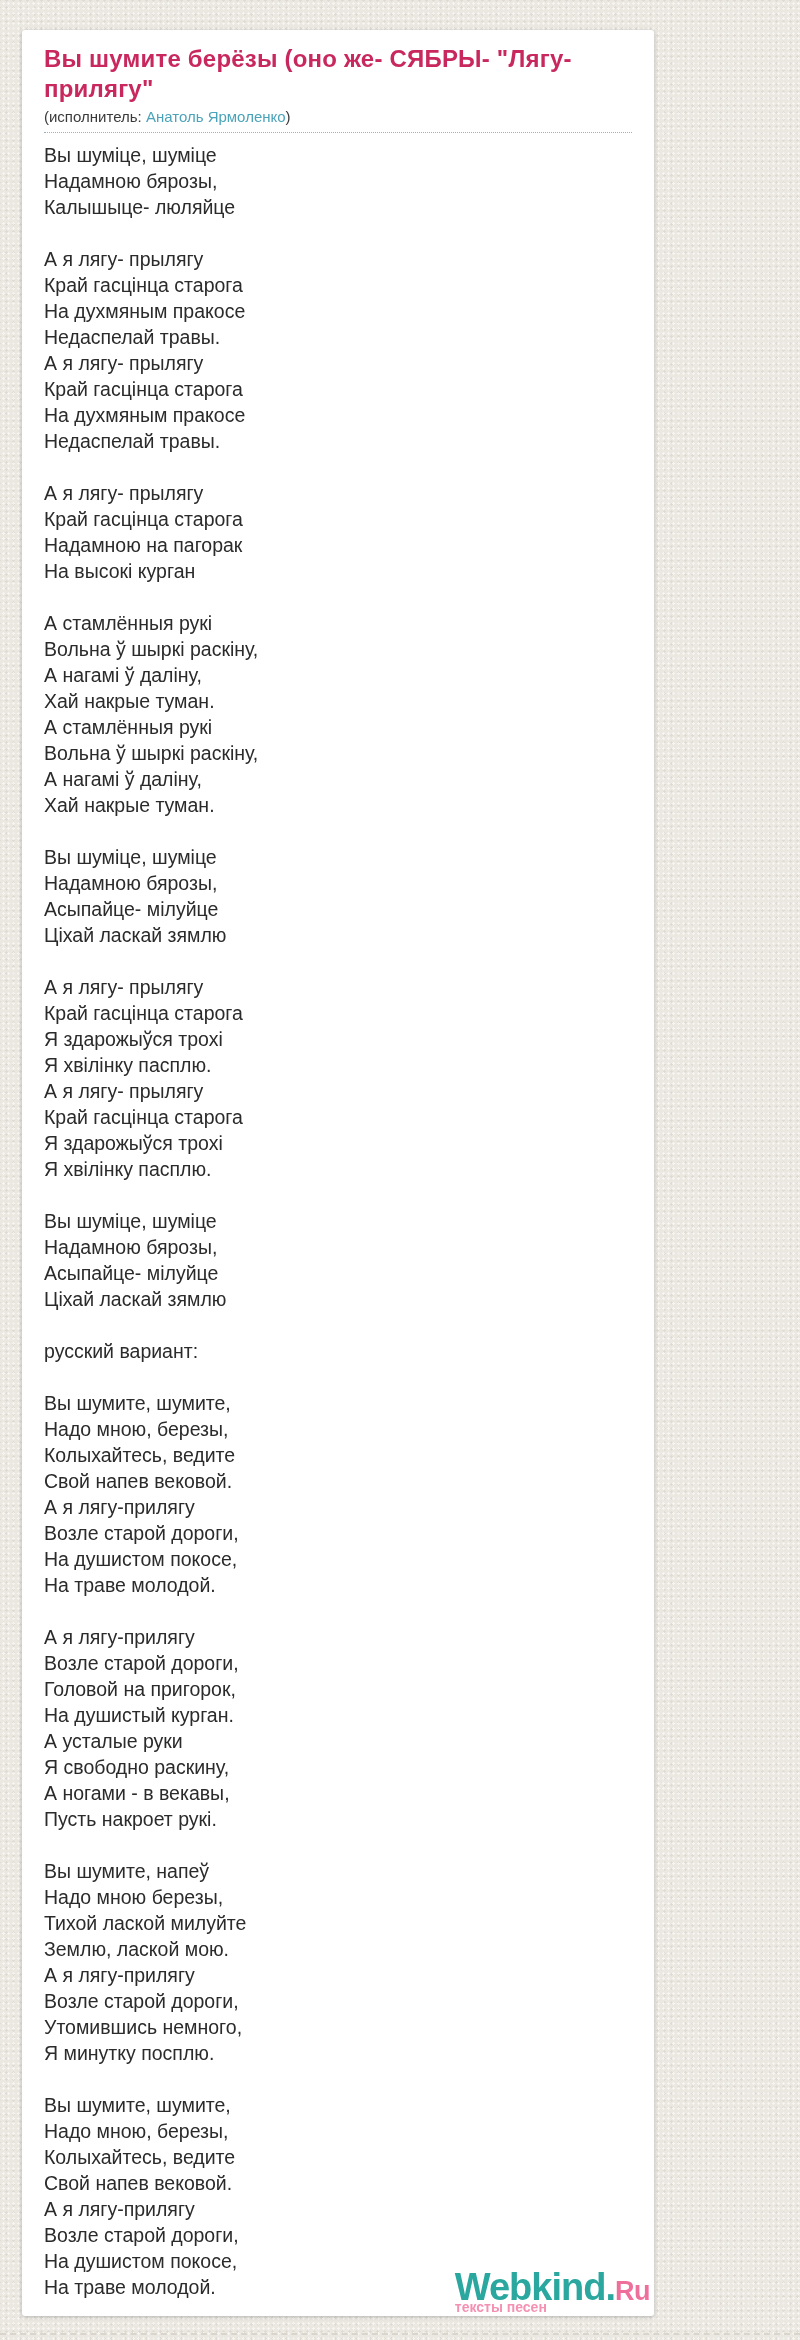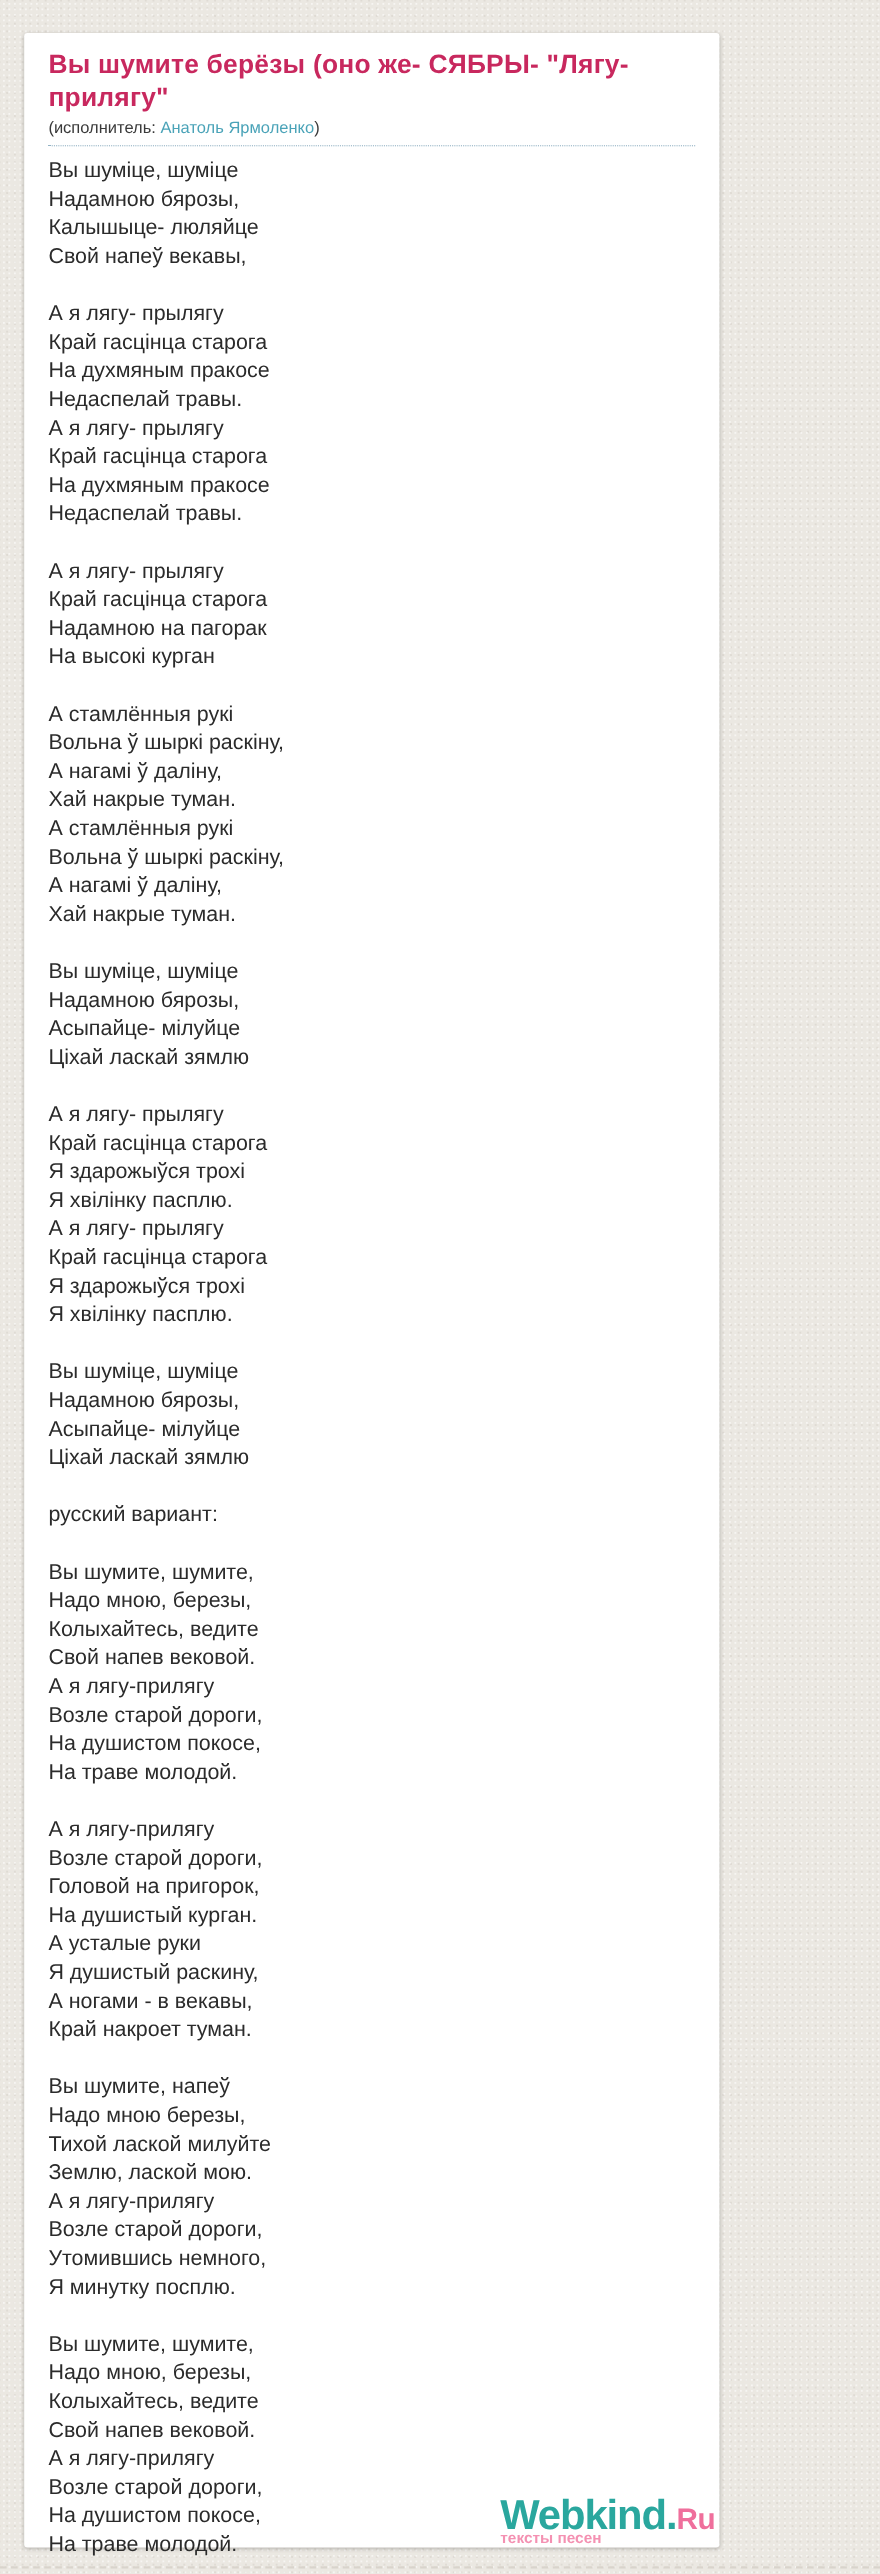--- a/index.html
+++ b/index.html
@@ -112,21 +112,20 @@
     <span>(исполнитель: </span><a class="artist-link">Анатоль Ярмоленко</a><span>)</span>
   </div>
 
   <div class="sep"></div>
 
   <div class="lyrics">
       <div class="stanza">
         <div class="line">Вы шуміце, шуміце</div>
         <div class="line">Надамною бярозы,</div>
         <div class="line">Калышыце- люляйце</div>
-        <div class="line">Свой напеў векавы,</div>
       </div>
       <div class="stanza">
         <div class="line">А я лягу- прылягу</div>
         <div class="line">Край гасцінца старога</div>
         <div class="line">На духмяным пракосе</div>
         <div class="line">Недаспелай травы.</div>
         <div class="line">А я лягу- прылягу</div>
         <div class="line">Край гасцінца старога</div>
         <div class="line">На духмяным пракосе</div>
         <div class="line">Недаспелай травы.</div>
@@ -181,23 +180,23 @@
         <div class="line">Возле старой дороги,</div>
         <div class="line">На душистом покосе,</div>
         <div class="line">На траве молодой.</div>
       </div>
       <div class="stanza">
         <div class="line">А я лягу-прилягу</div>
         <div class="line">Возле старой дороги,</div>
         <div class="line">Головой на пригорок,</div>
         <div class="line">На душистый курган.</div>
         <div class="line">А усталые руки</div>
-        <div class="line">Я душистый раскину,</div>
+        <div class="line">Я свободно раскину,</div>
         <div class="line">А ногами - в векавы,</div>
-        <div class="line">Край накроет туман.</div>
+        <div class="line">Пусть накроет рукі.</div>
       </div>
       <div class="stanza">
         <div class="line">Вы шумите, напеў</div>
         <div class="line">Надо мною березы,</div>
         <div class="line">Тихой лаской милуйте</div>
         <div class="line">Землю, лаской мою.</div>
         <div class="line">А я лягу-прилягу</div>
         <div class="line">Возле старой дороги,</div>
         <div class="line">Утомившись немного,</div>
         <div class="line">Я минутку посплю.</div>

